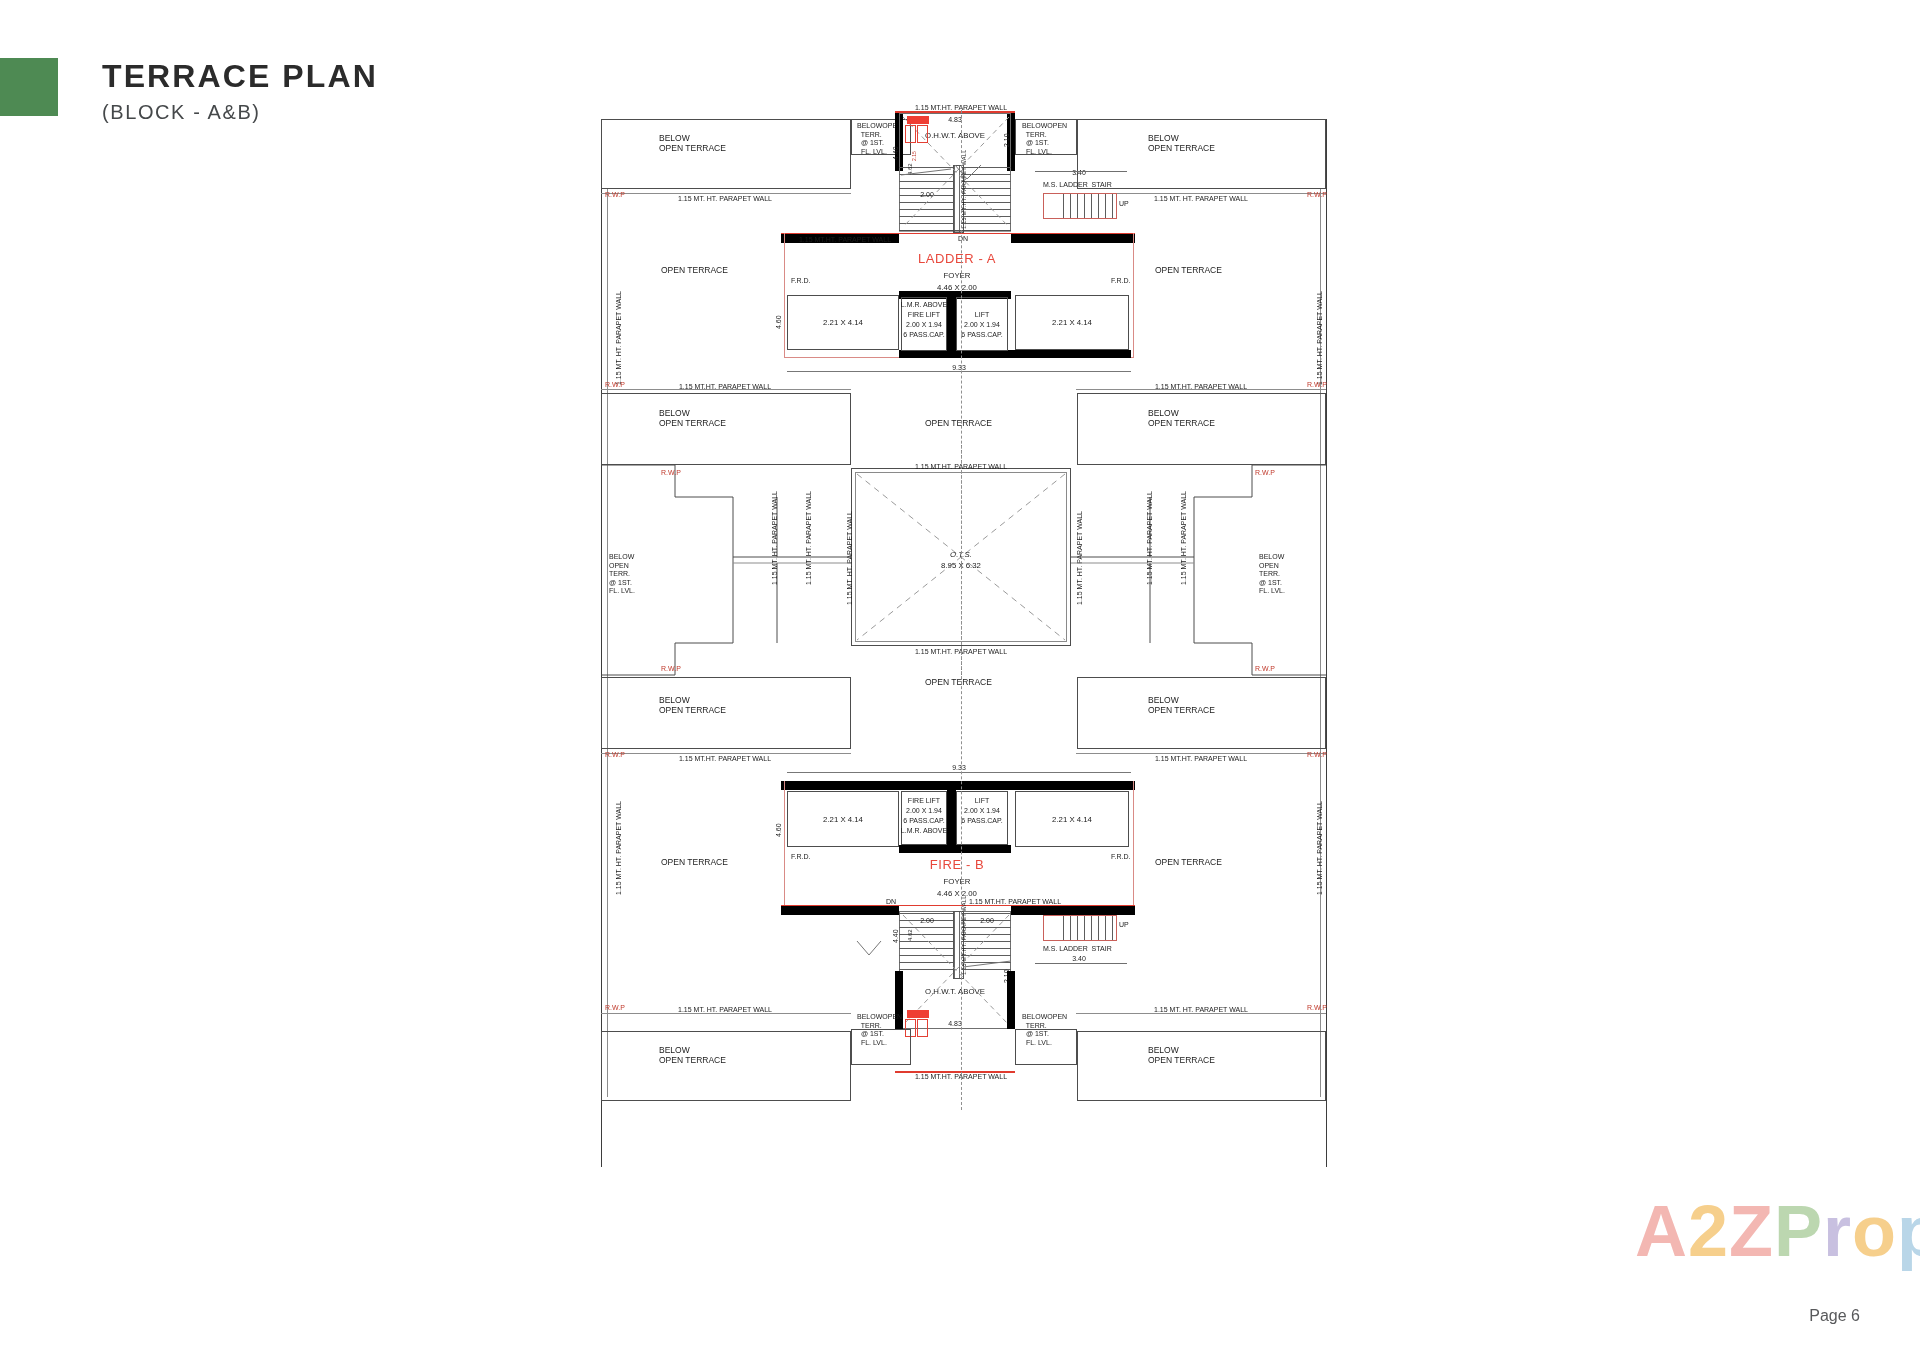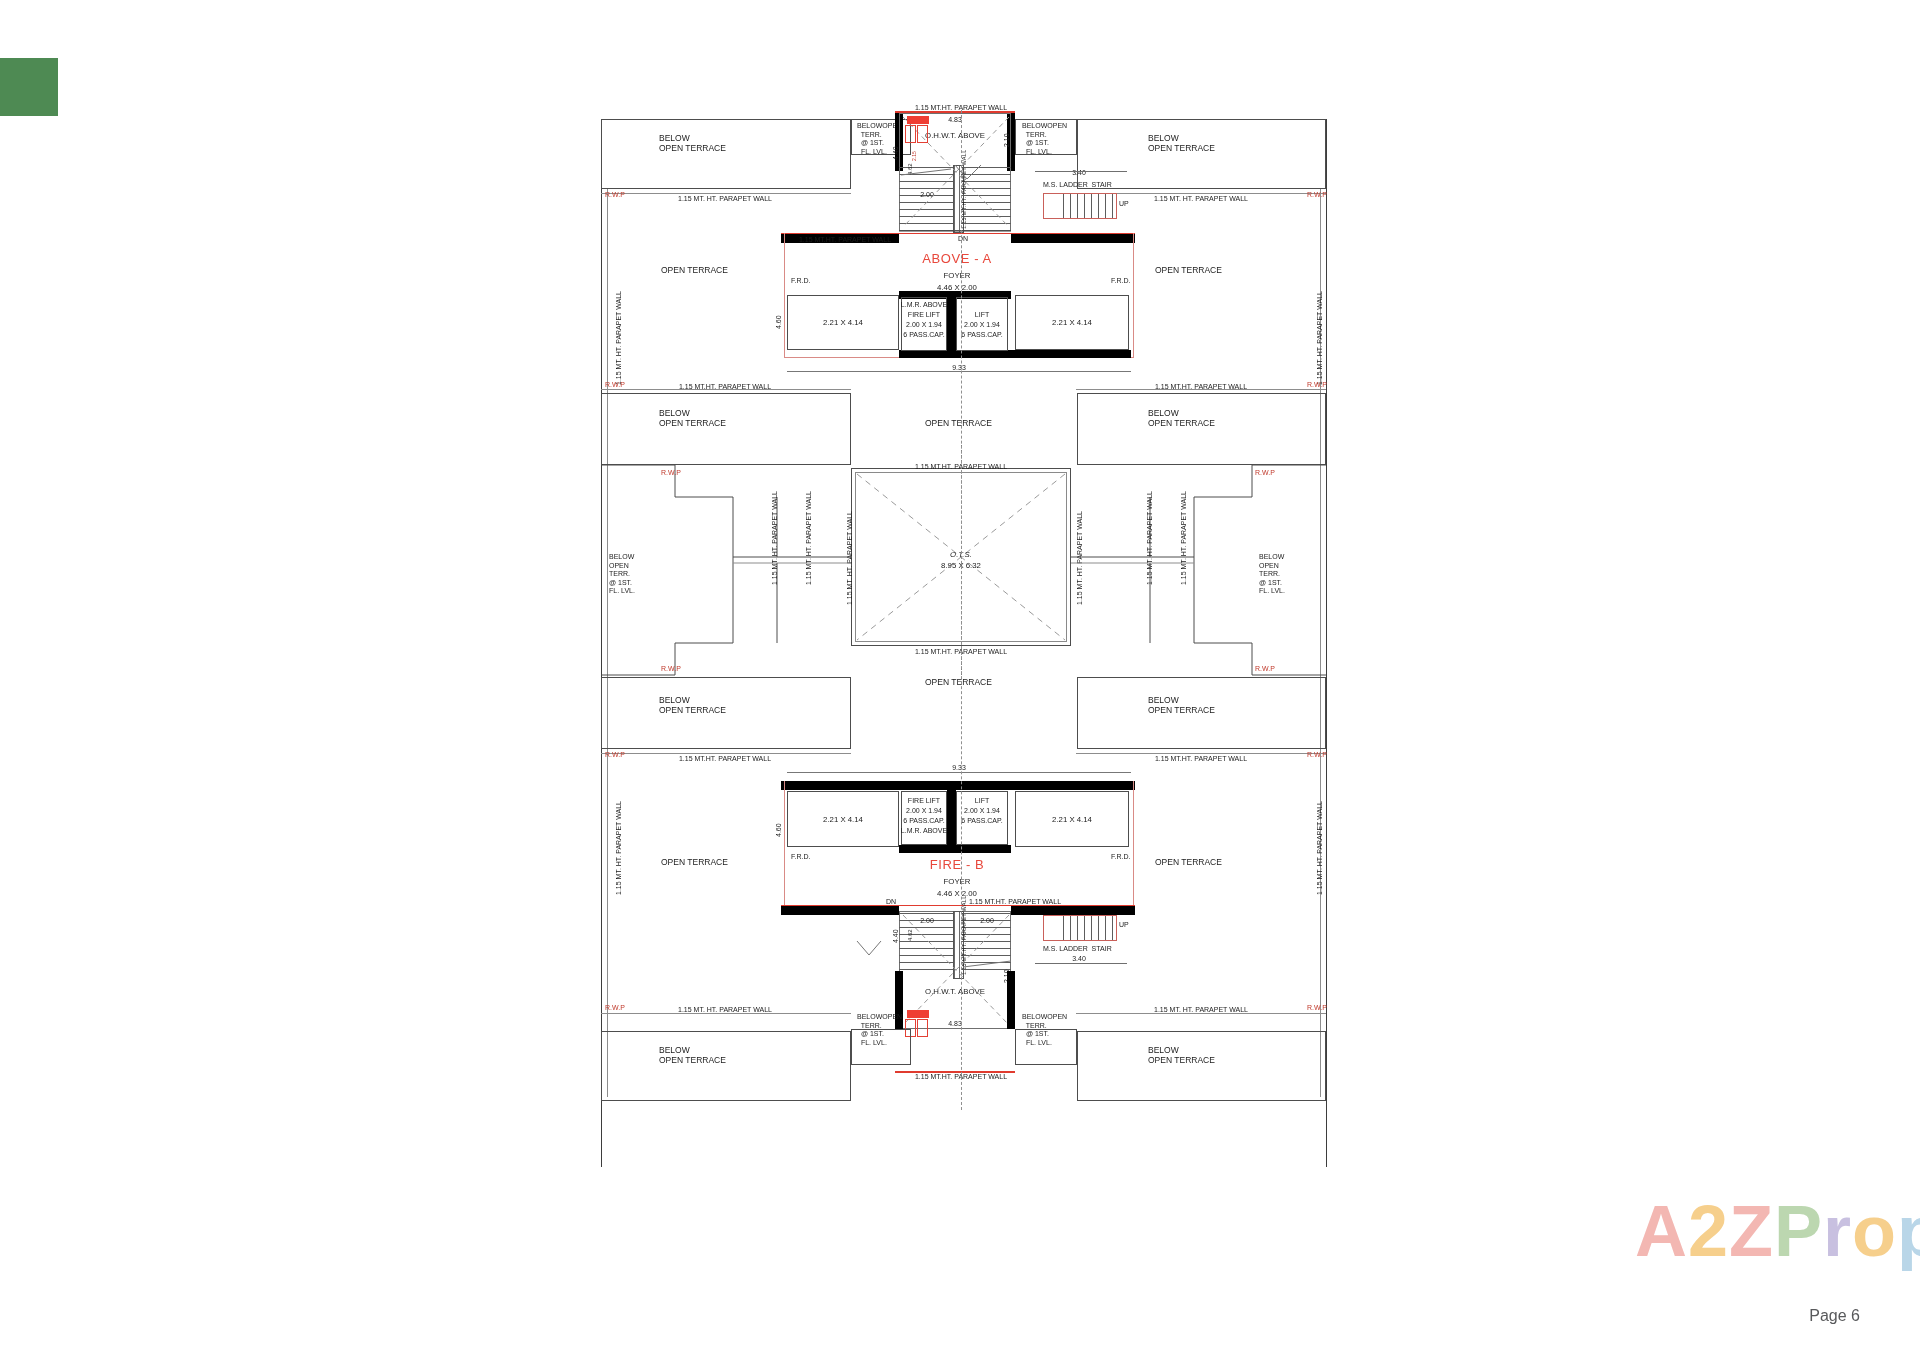--- a/index.html
+++ b/index.html
@@ -57,20 +57,24 @@
   #wm2{left:1040px;top:1085px;font-size:72px;letter-spacing:1px;}
 
   
   svg.ov{position:absolute;left:0;top:0;overflow:visible;}
 </style>
 </head>
 <body>
 
 <div id="header-block">
   <div id="green-swatch"></div>
+  <div id="title-group">
+    <div id="page-title">TERRACE PLAN</div>
+    <div id="page-subtitle">(BLOCK - A&amp;B)</div>
+  </div>
 </div>
 
 <div id="page-footer">Page 6</div>
 
 <div id="drawing">
 
   <div class="wm" id="wm2">
     <span style="color:#f3b7b2">A</span><span style="color:#f6cf8c">2</span><span style="color:#f3b7b2">Z</span><span style="color:#bcd7b0">P</span><span style="color:#c8c0e0">r</span><span style="color:#f6cf8c">o</span><span style="color:#b9d6e8">p</span>
   </div>
 
@@ -142,21 +146,21 @@
   <div class="t xs" style="left:448px;top:76px;">M.S. LADDER  STAIR</div>
   <div class="t xs c" style="left:484px;top:64px;">3.40</div>
   <div class="t xs" style="left:524px;top:95px;">UP</div>
   <div class="ln h" style="left:440px;top:66px;width:92px;background:#6f6f6f;"></div>
 
   <div class="ln h redstrong" style="left:186px;top:128px;width:354px;height:1.3px;"></div>
   <div class="wall" style="left:186px;top:129px;width:118px;height:9px;"></div>
   <div class="wall" style="left:416px;top:129px;width:124px;height:9px;"></div>
   <div class="t xs c" style="left:250px;top:131px;">1.15 MT.HT. PARAPET WALL</div>
 
-  <div class="t blk c" style="left:362px;top:146px;">ABOVE - A</div>
+  <div class="t blk c" style="left:362px;top:146px;">LADDER - A</div>
   <div class="t s c" style="left:362px;top:166px;">FOYER</div>
   <div class="t s c" style="left:362px;top:178px;">4.46 X 2.00</div>
 
   <div class="ln v red" style="left:189px;top:128px;height:125px;width:1.4px;"></div>
   <div class="ln v red" style="left:538px;top:128px;height:125px;width:1.4px;"></div>
   <div class="ln h red" style="left:189px;top:252px;width:350px;height:1.4px;"></div>
 
   <div class="box" style="left:192px;top:190px;width:112px;height:55px;"></div>
   <div class="box" style="left:420px;top:190px;width:114px;height:55px;"></div>
   <div class="t s c" style="left:248px;top:213px;">2.21 X 4.14</div>

